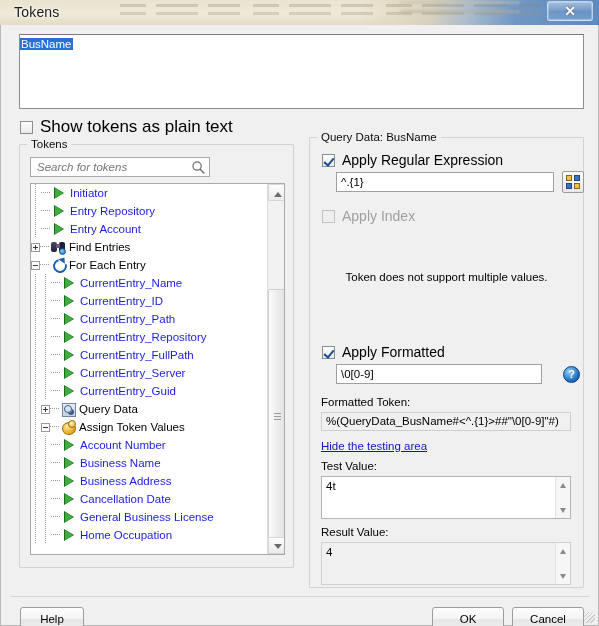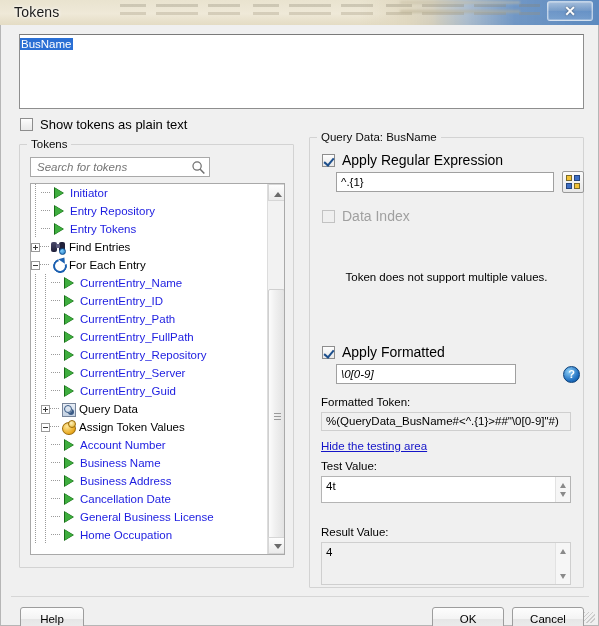--- a/index.html
+++ b/index.html
@@ -113,21 +113,21 @@
     border: solid #1d4f8c; border-width: 0 2px 2px 0;
     transform: rotate(40deg);
   }
   .cb.disabled { background: #efefef; border-color: #c2c2c2; }
 
   .plain-row {
     position: absolute; left: 19px; top: 92px;
     display: flex; align-items: center; gap: 7px;
     cursor: pointer;
   }
-  .plain-row .lbl { font-size: 13px; }
+  .plain-row .lbl { font-size: 17px; }
 
   
   .group {
     position: absolute;
     border: 1px solid #d3d3d3;
     border-radius: 1px;
   }
   .group > .caption {
     position: absolute; top: -7px; left: 7px;
     background: #f0f0f0; padding: 0 4px;
@@ -442,21 +442,21 @@
             <div class="node">
               <span class="vline"></span>
               <span class="dots"></span>
               <span class="ico ico-token"></span>
               <span class="ntext">Entry Repository</span>
             </div>
             <div class="node">
               <span class="vline"></span>
               <span class="dots"></span>
               <span class="ico ico-token"></span>
-              <span class="ntext">Entry Tokens</span>
+              <span class="ntext">Entry Account</span>
             </div>
             <div class="node folder">
               <span class="exp plus"></span>
               <span class="dots"></span>
               <span class="ico ico-binoc">
                 <i class="binoc-badge"></i>
               </span>
               <span class="ntext">Find Entries</span>
             </div>
             <div class="node folder">
@@ -484,28 +484,28 @@
               <span class="vline"></span>
               <span class="dots"></span>
               <span class="ico ico-token"></span>
               <span class="ntext">CurrentEntry_Path</span>
             </div>
             <div class="node">
               <span class="vline"></span>
               <span class="vline"></span>
               <span class="dots"></span>
               <span class="ico ico-token"></span>
+              <span class="ntext">CurrentEntry_Repository</span>
+            </div>
+            <div class="node">
+              <span class="vline"></span>
+              <span class="vline"></span>
+              <span class="dots"></span>
+              <span class="ico ico-token"></span>
               <span class="ntext">CurrentEntry_FullPath</span>
-            </div>
-            <div class="node">
-              <span class="vline"></span>
-              <span class="vline"></span>
-              <span class="dots"></span>
-              <span class="ico ico-token"></span>
-              <span class="ntext">CurrentEntry_Repository</span>
             </div>
             <div class="node">
               <span class="vline"></span>
               <span class="vline"></span>
               <span class="dots"></span>
               <span class="ico ico-token"></span>
               <span class="ntext">CurrentEntry_Server</span>
             </div>
             <div class="node">
               <span class="vline"></span>
@@ -593,39 +593,39 @@
         <div class="sq-ico">
             <i></i>
             <i></i>
             <i></i>
             <i></i>
           </div>
       </div>
 
       <div class="chk-row disabled" style="left:12px; top:70px;">
         <span class="cb disabled"></span>
-        <span class="lbl">Data Index</span>
+        <span class="lbl">Apply Index</span>
       </div>
 
       <div class="no-multi" style="top:133px;">Token does not support multiple values.</div>
 
       <div class="chk-row" style="left:12px; top:206px;">
         <span class="cb checked"></span>
         <span class="lbl">Apply Formatted</span>
       </div>
-      <input class="txtin" style="left: 26px; top: 226px; width: 180px; font-style: italic;" value="\0[0-9]">
+      <input class="txtin" style="left: 26px; top: 226px; width: 206px;" value="\0[0-9]">
       <div class="help-ico" style="left:253px; top:228px;"></div>
 
       <div class="static-lbl" style="left:11px; top:258px;">Formatted Token:</div>
       <div class="readonly-box" style="left:11px; top:274px; width:250px; height:19px;">%(QueryData_BusName#&lt;^.{1}&gt;##"\0[0-9]"#)</div>
 
       <div class="link" style="left:11px; top:302px;text-align:center;">Hide the testing area</div>
 
       <div class="static-lbl" style="left:11px; top:322px;">Test Value:</div>
-      <div class="mbox" style="left:11px; top:338px; width:250px; height:27px;">
+      <div class="mbox" style="left:11px; top:338px; width:250px; height:43px;">
         <div class="mtxt">4t</div>
         <div class="msb">
           <div class="msb-up"></div>
           <div class="msb-dn"></div>
         </div>
       </div>
 
       <div class="static-lbl" style="left:11px; top:388px;">Result Value:</div>
       <div class="mbox ro" style="left:11px; top:404px; width:250px; height:43px;">
         <div class="mtxt">4</div>

